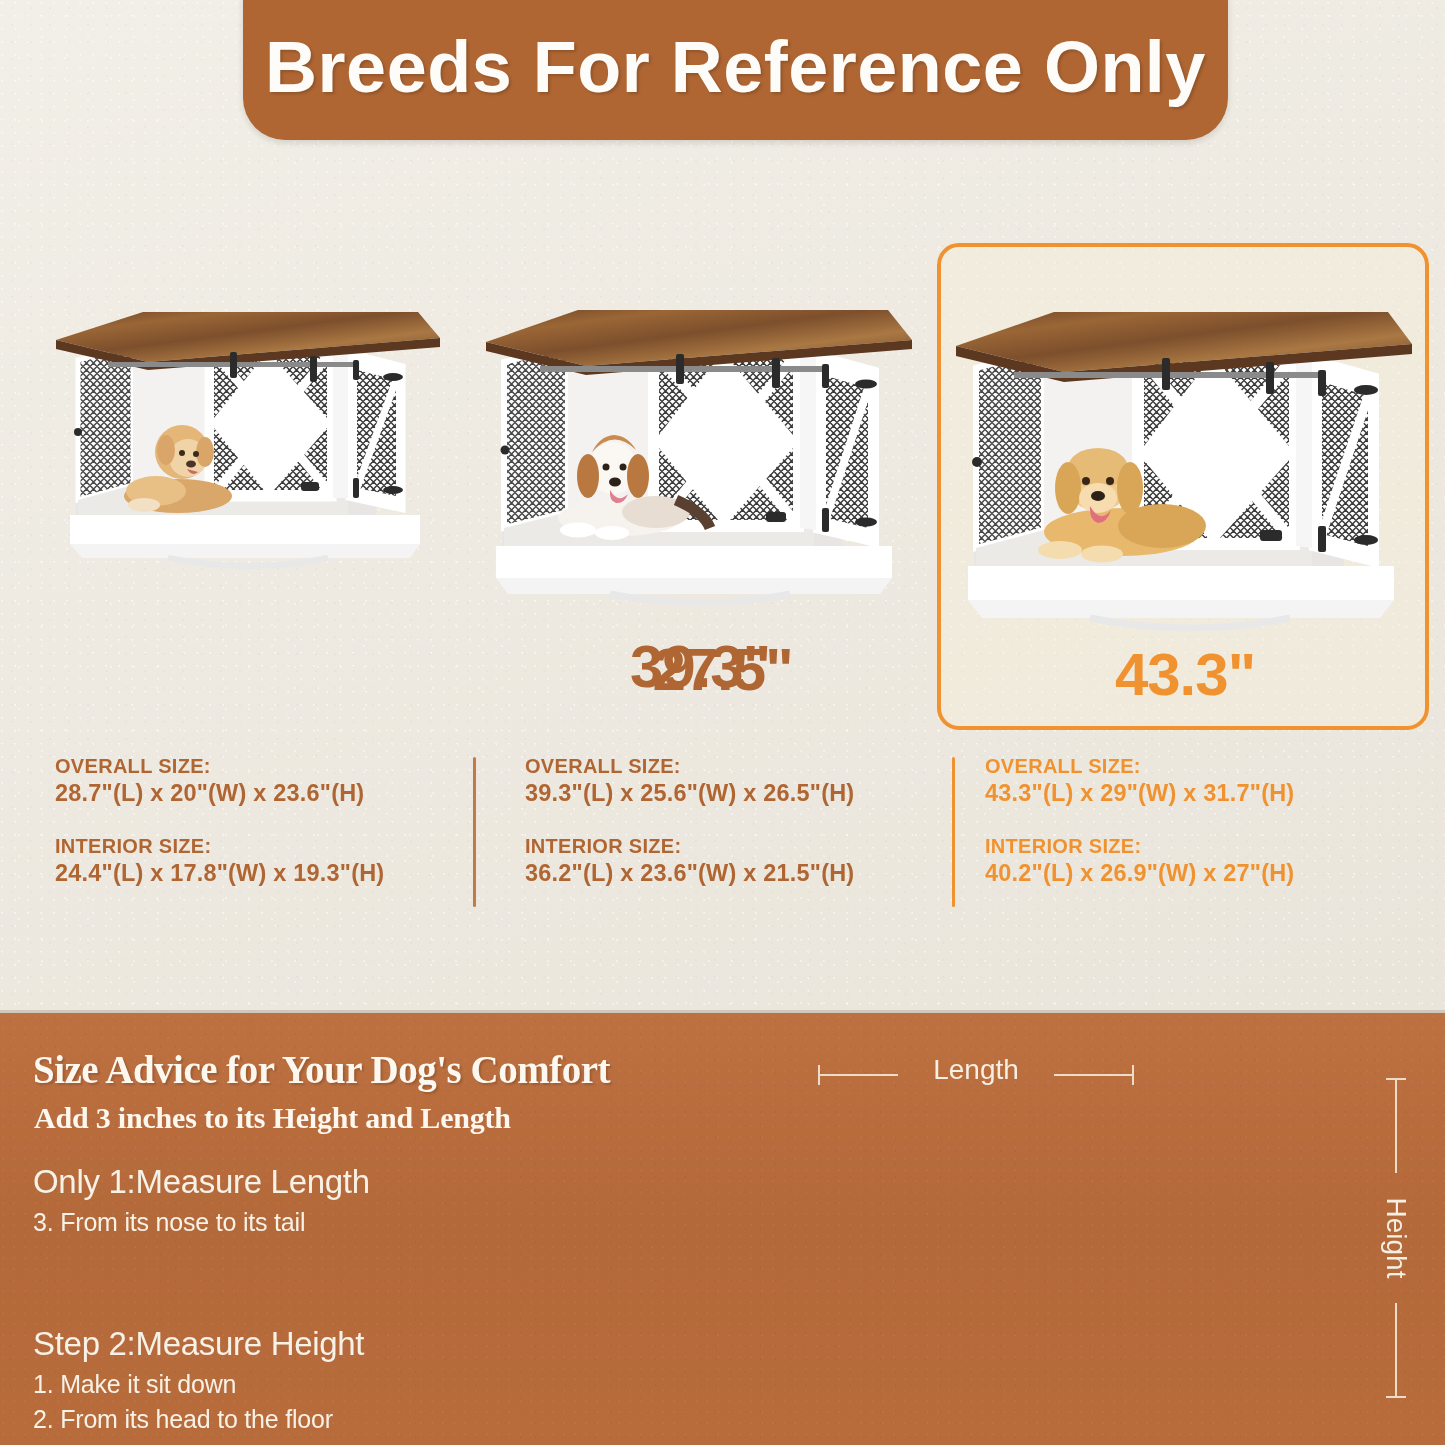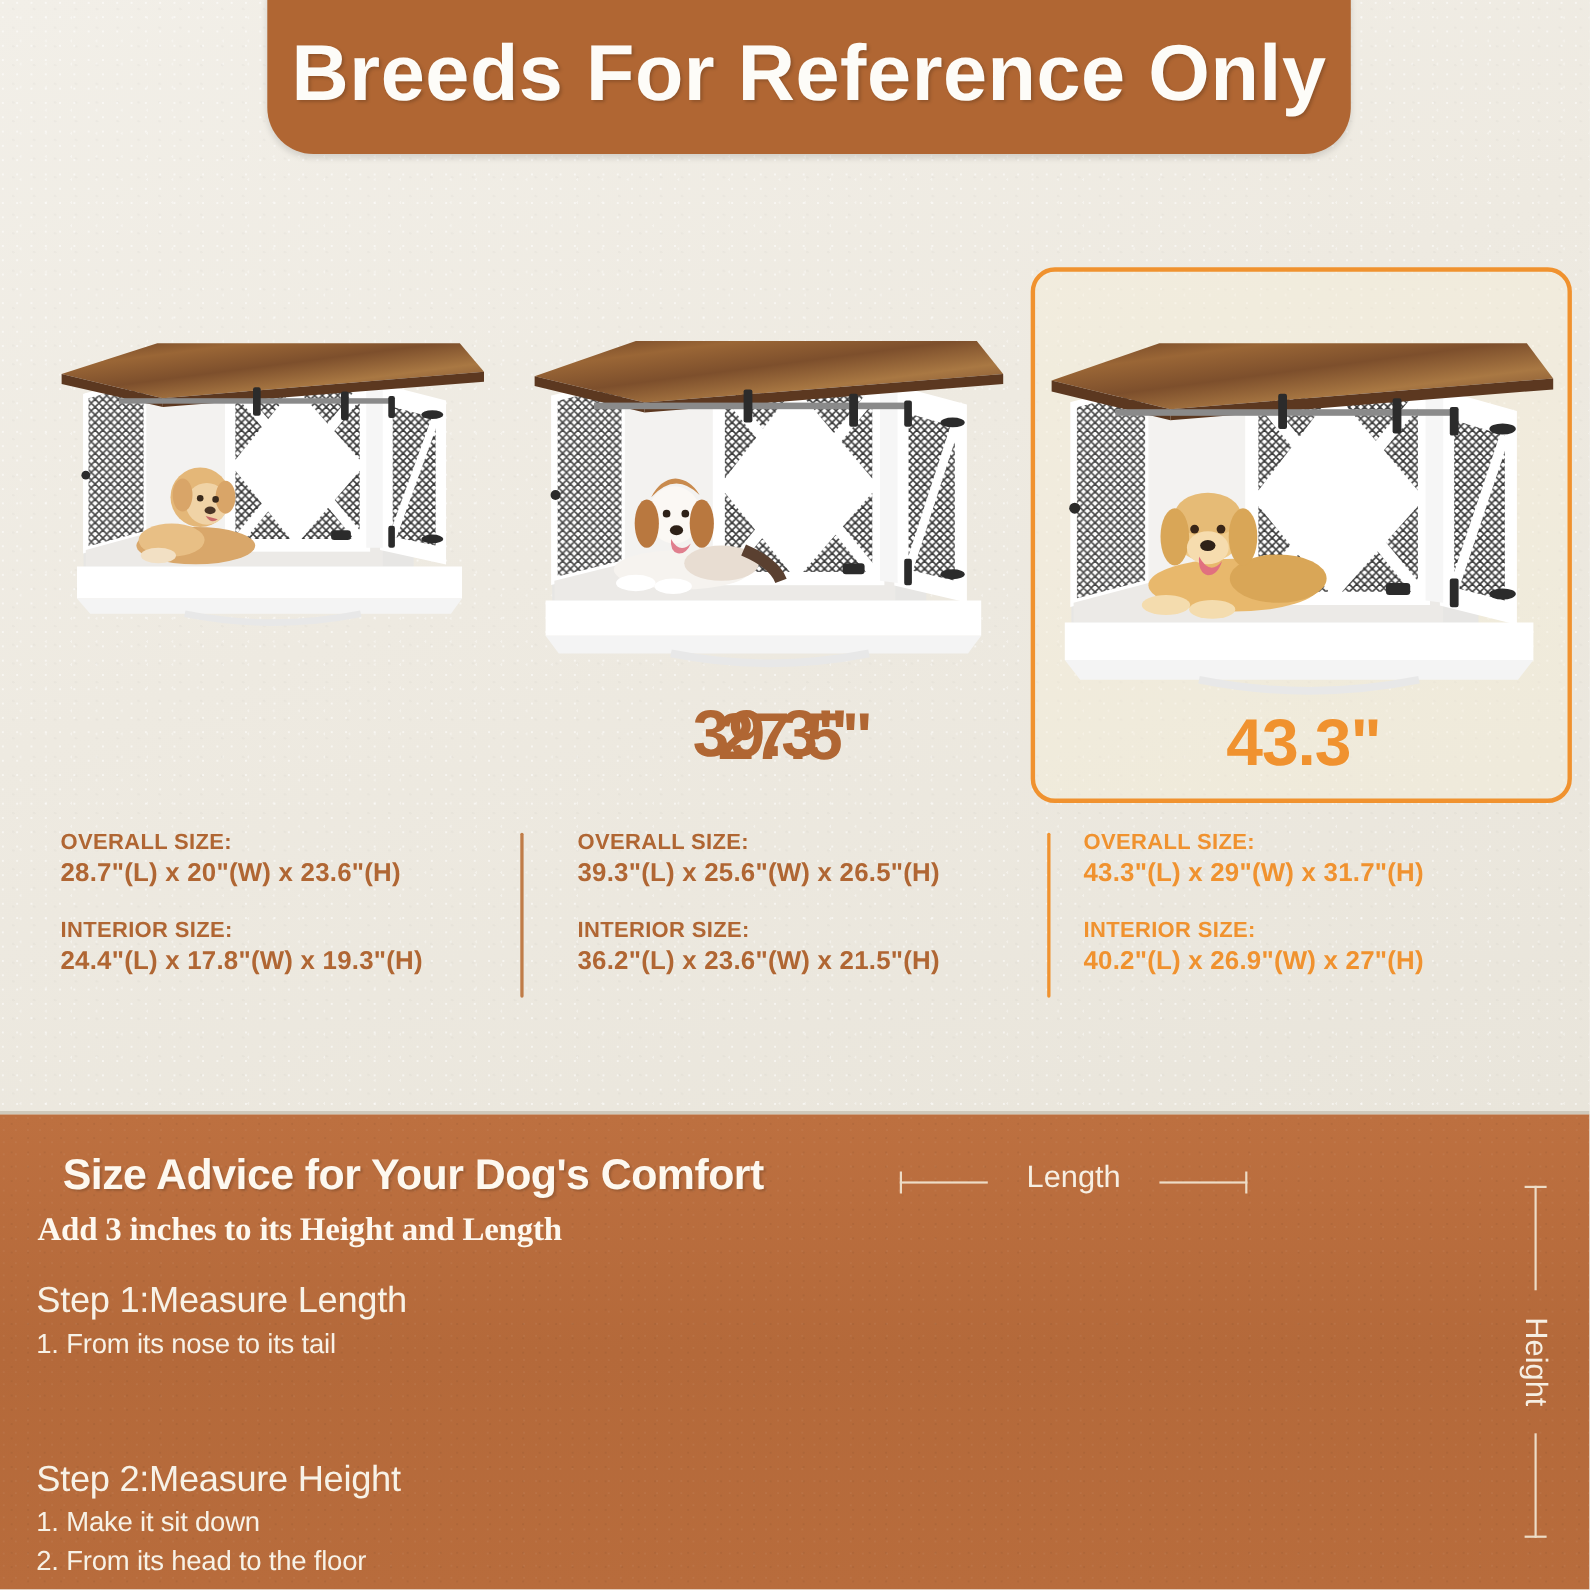--- a/index.html
+++ b/index.html
@@ -85,25 +85,24 @@
     position:absolute; left:0; top:1010px; width:1445px; height:435px;
     background:
       radial-gradient(circle at 30% 30%, rgba(255,255,255,.05) 0 1px, transparent 1px),
       radial-gradient(circle at 70% 65%, rgba(0,0,0,.05) 0 1px, transparent 1px),
       linear-gradient(180deg,#bd7040 0%,#b4693a 50%,#b86c3c 100%);
     background-size:11px 11px, 15px 13px, 100% 100%;
     border-top:3px solid #cfc9bb;
   }
   #advice-title {
     position:absolute; left:33px; top:34px;
-    font-family:Liberation Sans, sans-serif;
+    font-family:Liberation Serif, serif;
     font-size:39px; font-weight:bold; color:#fdf8ef;
     letter-spacing:-.5px;
     text-shadow:2px 2px 2px rgba(0,0,0,.16);
-    margin-left:24px;
   }
   #advice-sub {
     position:absolute; left:34px; top:88px;
     font-size:30px; font-weight:bold; color:#fdf8ef;
     letter-spacing:-.2px;
     font-family:Liberation Serif, serif;
   }
   .step { position:absolute; left:33px; color:#f7f2e7; }
   #step-1 { top:150px; }
   #step-2 { top:268px;margin-top:44px; }
@@ -407,22 +406,22 @@
   <div class="dim-gap"></div>
   <div class="dim-heading orange">INTERIOR SIZE:</div>
   <div class="dim-values orange">40.2"(L)  x  26.9"(W)  x  27"(H)</div>
 </div>
 
 <div id="advice-panel">
   <div id="advice-title">Size Advice for Your Dog's Comfort</div>
   <div id="advice-sub">Add 3 inches to its Height and Length</div>
 
   <div class="step" id="step-1">
-    <div class="step-title">Step 1:Measure Length</div>
-    <div class="step-line">1. From its nose to its tail</div>
+    <div class="step-title">Only 1:Measure Length</div>
+    <div class="step-line">3. From its nose to its tail</div>
   </div>
 
   <div class="step" id="step-2">
     <div class="step-title">Step 2:Measure Height</div>
     <div class="step-line">1. Make it sit down</div>
     <div class="step-line">2. From its head to the floor</div>
   </div>
 
   <div id="length-guide" style="top:45px;">
     <div class="guide-h-line" id="lh-left"></div>

